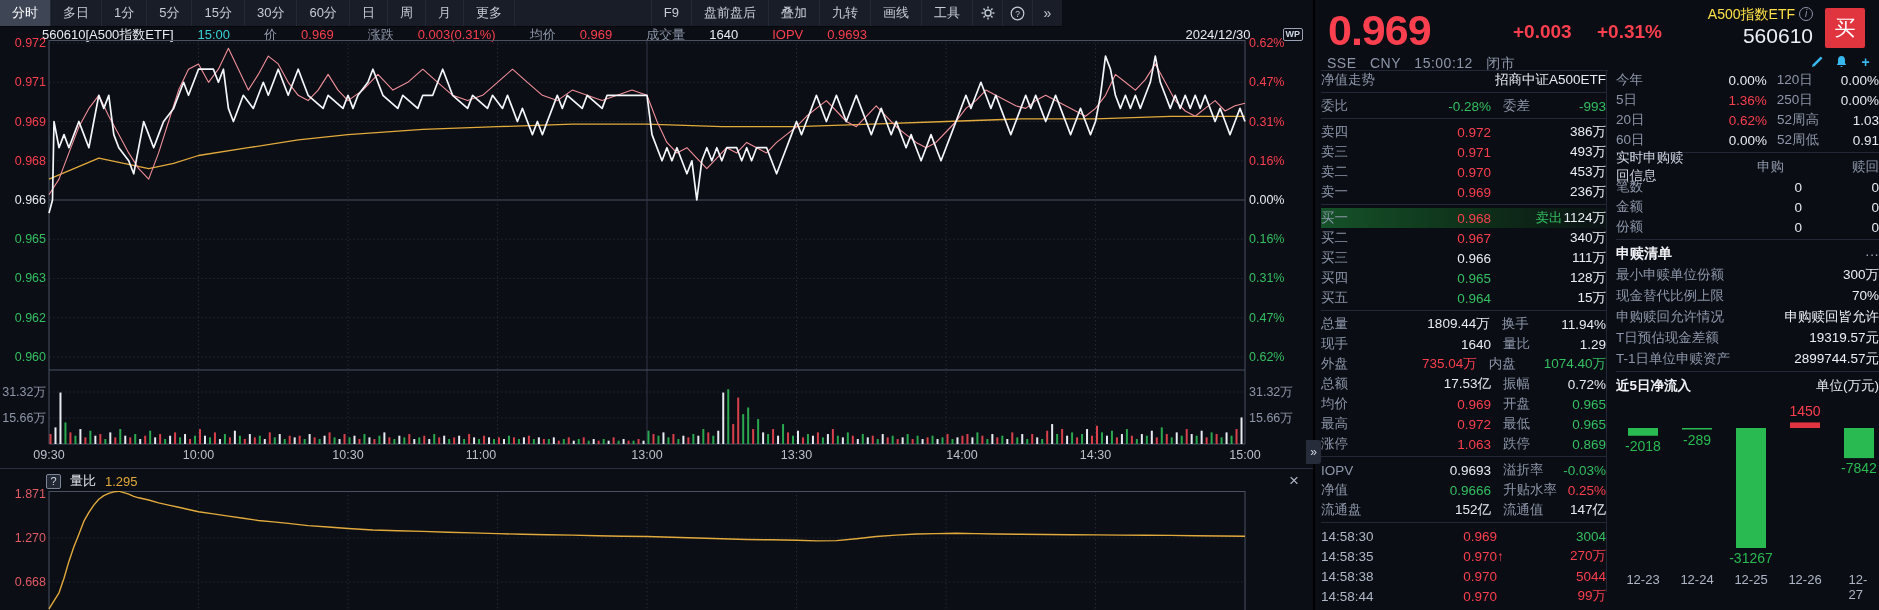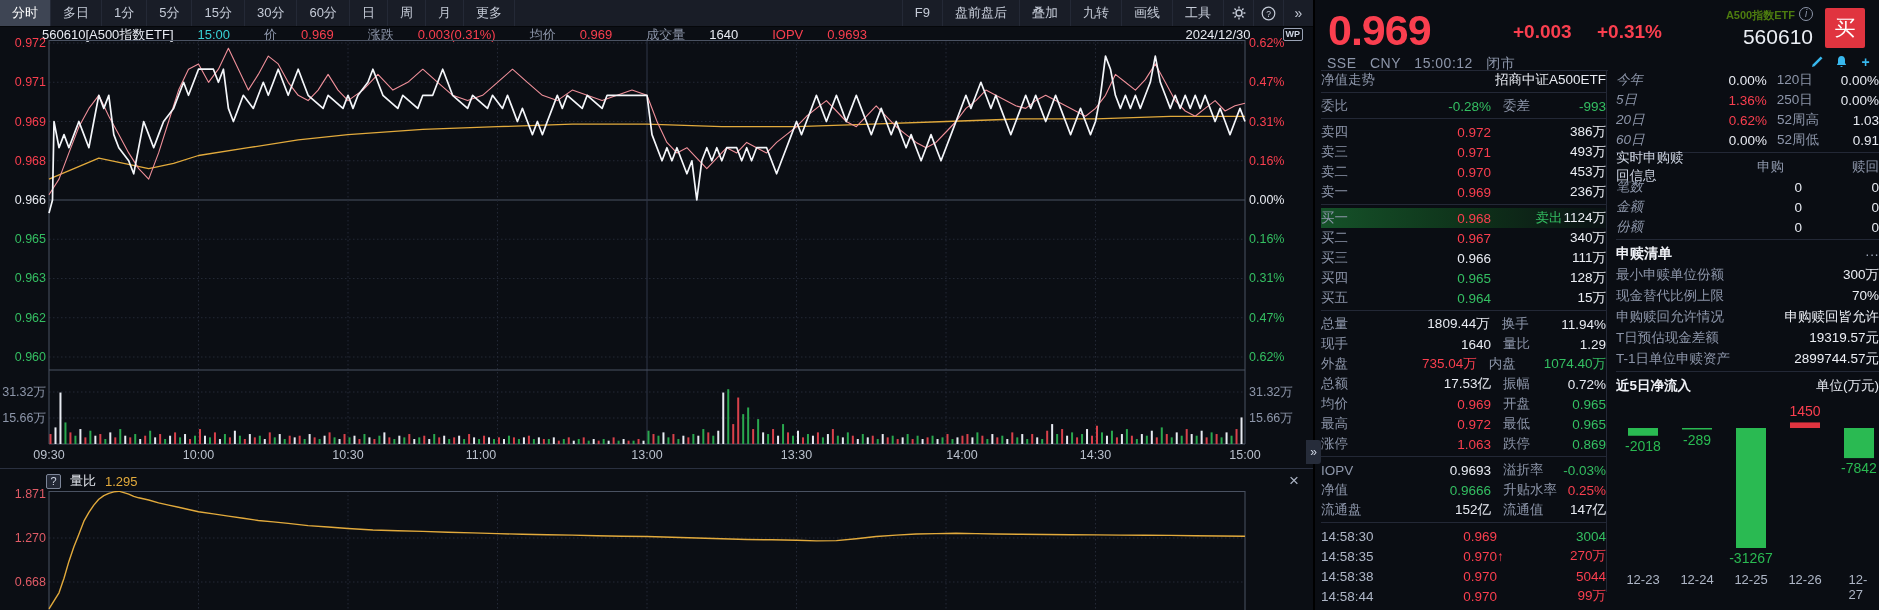--- a/index.html
+++ b/index.html
@@ -7,21 +7,21 @@
     --yellow:#e2aa3c; --cyan:#38d2d6; --accent_buy:#e0343f; --link_cyan:#38b8ee;
   }
   *{box-sizing:border-box;margin:0;padding:0;}
   html,body{background:#000;}
   .app{position:relative;width:1879px;height:610px;background:#0b0e14;overflow:hidden;
        font-family:"Liberation Sans",sans-serif;color:#dfe4ee;font-size:14px;}
   .c-red{color:var(--red);} .c-green{color:var(--green);} .c-white{color:var(--white);}
   .c-gray{color:var(--gray);} .c-yellow{color:var(--yellow);} .c-cyan{color:var(--cyan);}
 
   
-  .toolbar{position:absolute;left:0;top:0;width:1313px;height:27px;background:#191d27;
+  .toolbar{position:absolute;left:0;top:0;width:1062px;height:27px;background:#191d27;
            display:flex;justify-content:space-between;border-bottom:1px solid #05070a;}
   .tabs,.tb-right{display:flex;align-items:stretch;}
   .tab,.tb-btn{padding:0 12px;line-height:26px;font-size:13px;color:#c6ccd8;border-right:1px solid #242936;cursor:default;white-space:nowrap;}
   .tab.active{background:#3e4554;color:#fff;}
   .tb-btn{border-right:none;border-left:1px solid #242936;}
   .icon-btn{width:30px;display:flex;align-items:center;justify-content:center;border-left:1px solid #242936;color:#c6ccd8;font-size:14px;}
 
   
   .infobar{position:absolute;left:0;top:26px;width:1313px;height:17px;display:flex;align-items:center;
            padding-left:42px;font-size:13px;gap:24px;white-space:nowrap;}
@@ -51,21 +51,21 @@
                 color:#cfd6e4;font-size:12px;display:flex;align-items:center;justify-content:center;
                 border-radius:0 3px 3px 0;z-index:5;}
 
   
   .right-panel{position:absolute;left:1313px;top:0;width:566px;height:610px;background:#0a0d13;
                border-left:2px solid #000;}
   .rp-price{position:absolute;left:13px;top:6px;font-size:43px;font-weight:bold;color:var(--red);letter-spacing:-1px;}
   .rp-chg{position:absolute;left:198px;top:21px;font-size:19px;font-weight:bold;color:var(--red);}
   .rp-chgp{position:absolute;left:282px;top:21px;font-size:19px;font-weight:bold;color:var(--red);}
   .rp-name-blk{position:absolute;right:66px;top:4px;text-align:right;line-height:21px;}
-  .rp-name{font-size:11px;font-weight:bold;color:#4d7c0f;}
+  .rp-name{font-size:14px;font-weight:normal;color:#fde047;}
   .info-i{display:inline-block;width:14px;height:14px;border:1px solid #8d96aa;border-radius:50%;color:#8d96aa;
           font-size:10px;line-height:12px;text-align:center;vertical-align:2px;margin-left:4px;font-style:italic;}
   .rp-code{font-size:21px;color:#eceff5;}
   .buy-btn{position:absolute;right:14px;top:8px;width:40px;height:40px;background:var(--accent_buy);
            color:#fff;font-size:21px;display:flex;align-items:center;justify-content:center;border-radius:2px;}
   .rp-exch{position:absolute;left:12px;top:55px;font-size:14px;color:var(--gray);letter-spacing:.5px;}
   .rp-exch span{margin-right:9px;}
   .rp-icons{position:absolute;right:6px;top:54px;display:flex;gap:9px;}
   .rp-icons .ic{width:15px;height:15px;display:flex;align-items:center;justify-content:center;color:var(--link_cyan);font-size:14px;font-weight:bold;}
   .rp-left{position:absolute;left:6px;top:70px;width:285px;}
@@ -79,21 +79,21 @@
   .row .vf{flex:1;text-align:right;}
   .ob-row .price{width:110px;text-align:right;}
   .ob-row .vol{flex:1;text-align:right;color:#eceff5;}
   .ob-row.hl{background:linear-gradient(90deg,#155229 0%,#0e3019 55%,rgba(14,48,25,.15) 100%);}
   .tag{color:var(--green);margin-right:1px;}
   .tape-row .tm{width:84px;color:#aeb6c6;}
   .tape-row .pr{width:92px;text-align:right;}
   .tape-row .ar{width:14px;text-align:left;font-weight:bold;}
   .tape-row .qty{flex:1;text-align:right;}
   .rrow{display:flex;align-items:center;height:20px;font-size:13.5px;white-space:nowrap;}
-  .rrow .lbl{width:56px;color:var(--gray);font-style:italic;}
+  .rrow .lbl{width:56px;color:var(--gray);}
   .rrow .lbl2{width:74px;padding-left:10px;color:var(--gray);}
   .rrow .v1{width:95px;text-align:right;}
   .rrow .vf{flex:1;text-align:right;}
   .sec-head{display:flex;align-items:center;height:21px;font-size:13.5px;color:#dfe4ee;}
   .sec-head .t{flex:1;color:#cdd4e2;}
   .sec-head .c1{width:100px;text-align:right;color:var(--gray);}
   .sec-head .c2{flex:0 0 95px;text-align:right;color:var(--gray);}
   .kv{display:flex;height:21px;align-items:center;font-size:13.5px;}
   .kv .lbl{flex:0 0 150px;color:var(--gray);}
   .kv .vf{flex:1;text-align:right;color:#eceff5;}

